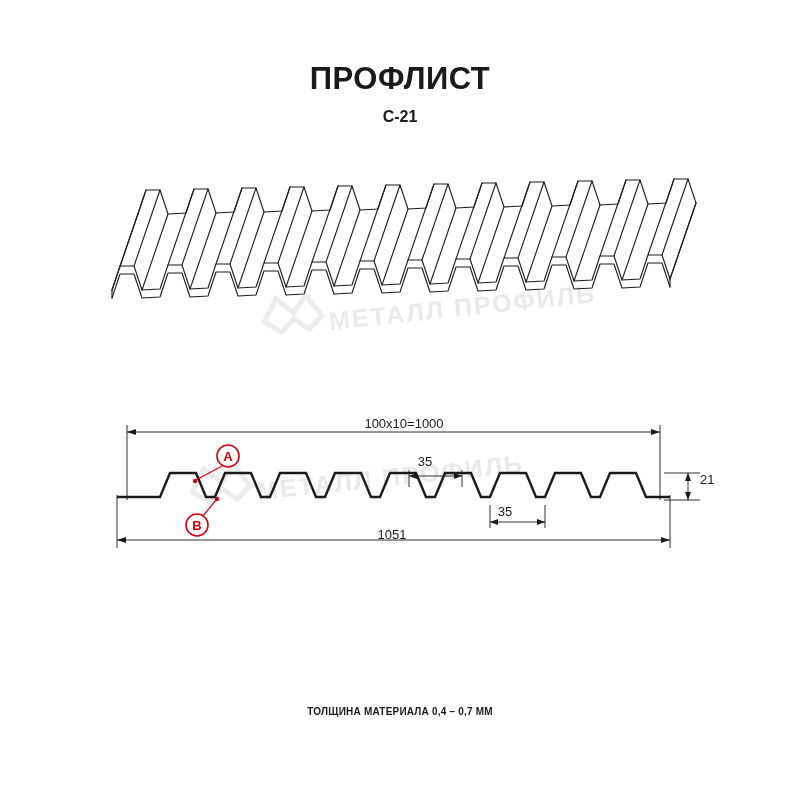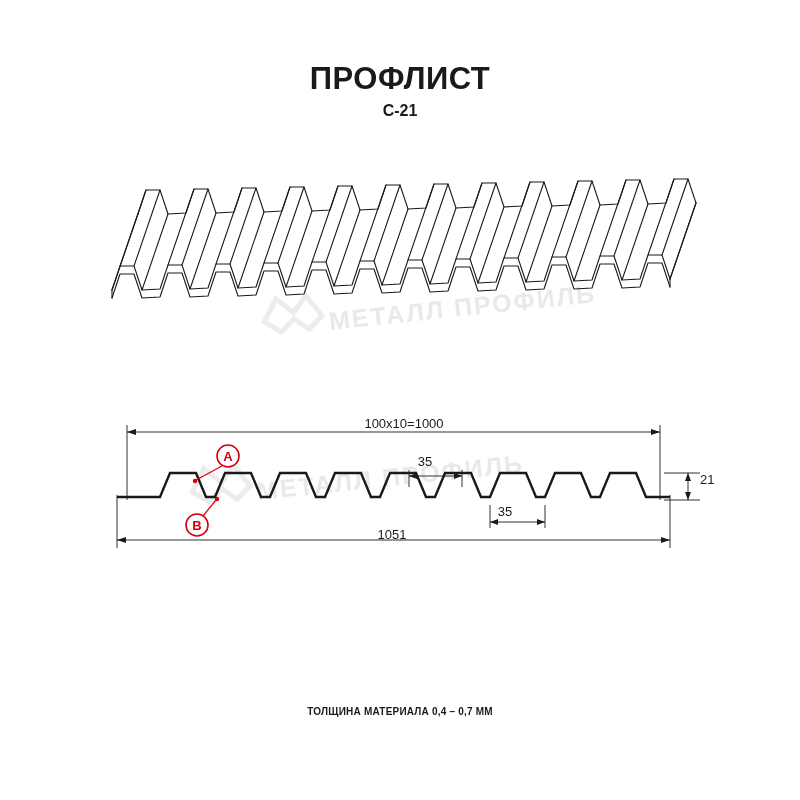--- a/index.html
+++ b/index.html
@@ -30,21 +30,21 @@
     text-align: center;
   }
   .title {
     font-size: 31px;
     font-weight: bold;
     letter-spacing: 0.5px;
     color: #1a1a1a;
     line-height: 1.1;
   }
   .subtitle {
-    margin-top: 6px;
+    margin-top: 12px;
     font-size: 16px;
     font-weight: bold;
     color: #1a1a1a;
   }
   .footer-note {
     position: absolute;
     top: 706px;
     left: 0;
     width: 800px;
     text-align: center;

